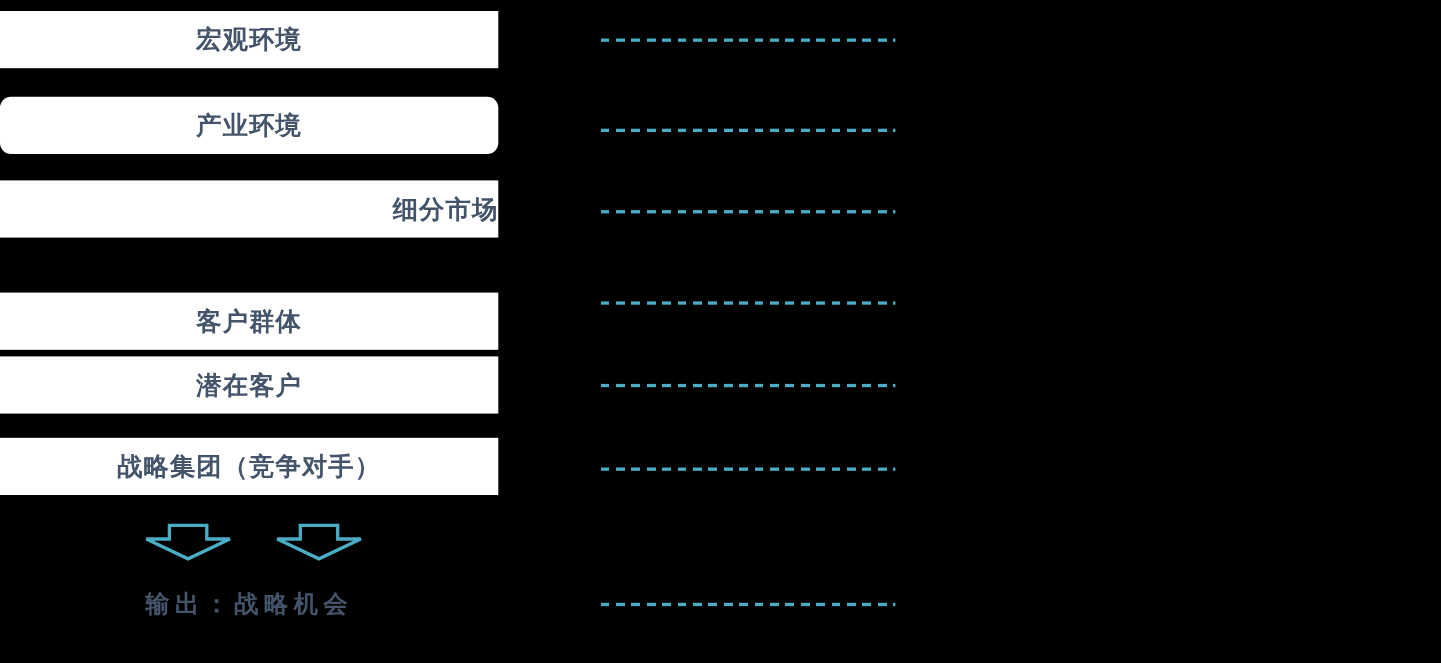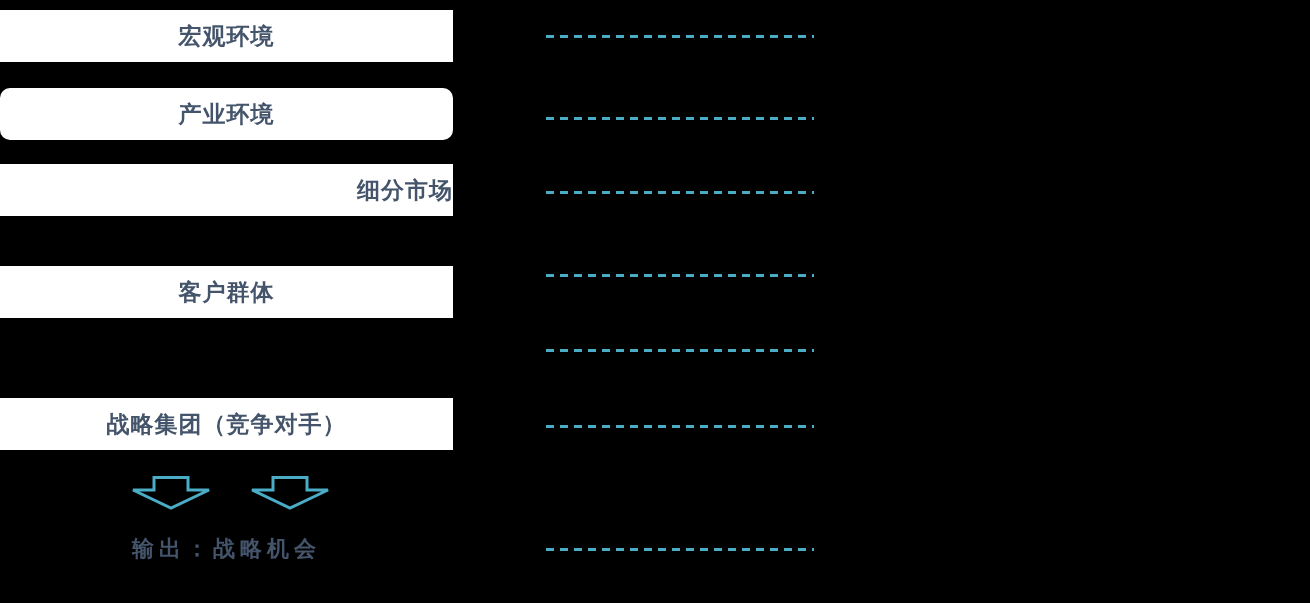--- a/index.html
+++ b/index.html
@@ -91,20 +91,23 @@
   </div>
   <div class="level-box row-1">
     <span>产业环境</span>
   </div>
   <div class="level-box row-2">
     <span>细分市场</span>
   </div>
   <div class="level-box row-3">
     <span>客户群体</span>
   </div>
+  <div class="level-box row-4">
+    <span>潜在客户</span>
+  </div>
   <div class="level-box row-5">
     <span>战略集团（竞争对手）</span>
   </div>
 
   <div class="dash d-0"></div>
   <div class="dash d-1"></div>
   <div class="dash d-2"></div>
   <div class="dash d-3"></div>
   <div class="dash d-4"></div>
   <div class="dash d-5"></div>

